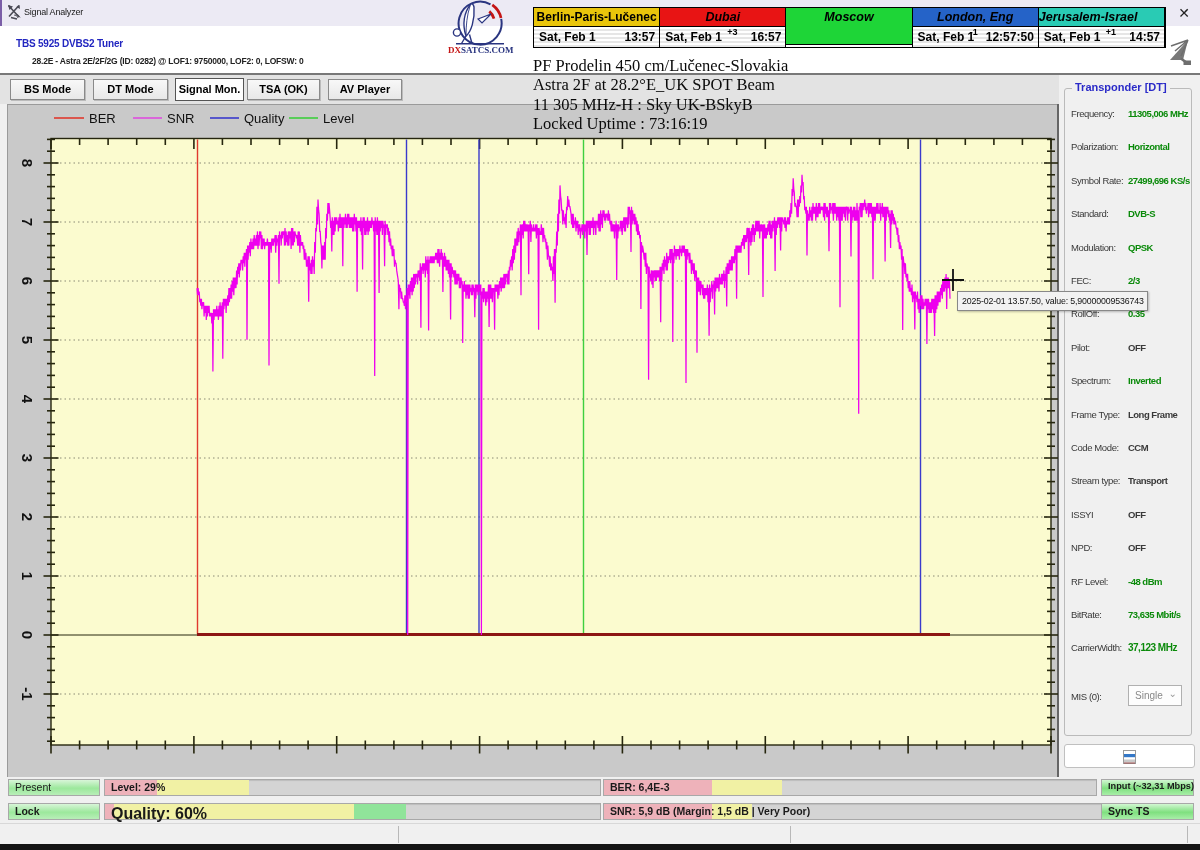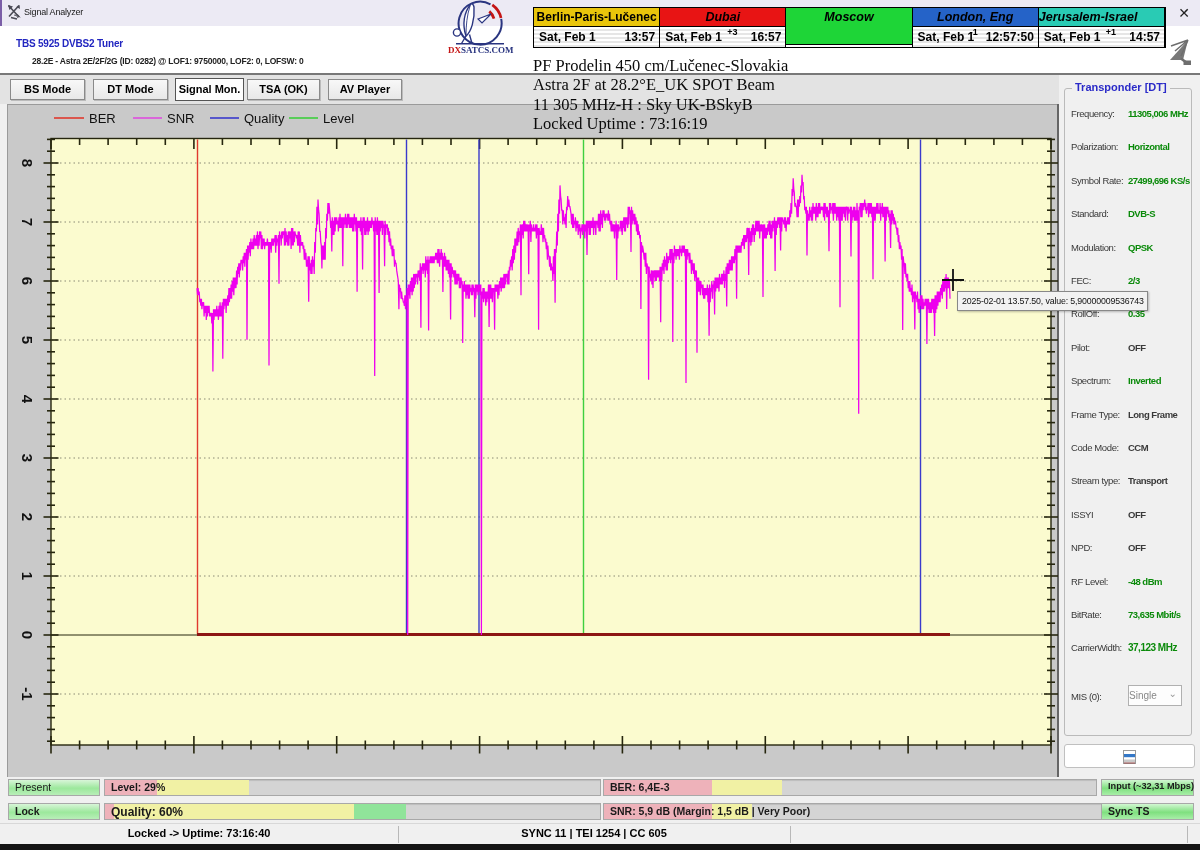--- a/index.html
+++ b/index.html
@@ -274,21 +274,21 @@
 <div class="abs" style="left:1128px;top:509px;font-size:9.5px;letter-spacing:-0.5px;font-weight:bold;color:#3a3a3a">OFF</div>
 <div class="abs" style="left:1071px;top:542px;font-size:9.5px;letter-spacing:-0.4px;color:#383838">NPD:</div>
 <div class="abs" style="left:1128px;top:542px;font-size:9.5px;letter-spacing:-0.5px;font-weight:bold;color:#3a3a3a">OFF</div>
 <div class="abs" style="left:1071px;top:576px;font-size:9.5px;letter-spacing:-0.4px;color:#383838">RF Level:</div>
 <div class="abs" style="left:1128px;top:576px;font-size:9.5px;letter-spacing:-0.5px;font-weight:bold;color:#0a8a0a">-48 dBm</div>
 <div class="abs" style="left:1071px;top:609px;font-size:9.5px;letter-spacing:-0.4px;color:#383838">BitRate:</div>
 <div class="abs" style="left:1128px;top:609px;font-size:9.5px;letter-spacing:-0.5px;font-weight:bold;color:#0a8a0a">73,635 Mbit/s</div>
 <div class="abs" style="left:1071px;top:642px;font-size:9.5px;letter-spacing:-0.4px;color:#383838">CarrierWidth:</div>
 <div class="abs" style="left:1128px;top:642px;font-size:10px;letter-spacing:-0.5px;font-weight:bold;color:#0a8a0a">37,123 MHz</div>
 <div class="abs" style="left:1071px;top:691px;font-size:9.5px;letter-spacing:-0.4px;color:#383838">MIS (0):</div>
-<div class="abs" style="left:1128px;top:685px;width:54px;height:21px;background:#fdfdfd;border:1px solid #b0b0b0;font-size:10px;color:#888;line-height:19px;">Single<span style="position:absolute;right:4px;top:-2px;color:#999;font-size:10px">⌄</span></div>
+<div class="abs" style="left:1128px;top:685px;width:54px;height:21px;background:#fdfdfd;border:1px solid #b0b0b0;font-size:10px;color:#888;line-height:19px;padding-left:6px">Single<span style="position:absolute;right:4px;top:-2px;color:#999;font-size:10px">⌄</span></div>
 <div class="abs" style="left:1064px;top:744px;width:131px;height:24px;background:#fff;border:1px solid #c0c0c0;border-radius:3px">
 <svg width="13" height="14" viewBox="0 0 13 14" style="position:absolute;left:58px;top:5px">
 <rect x="0.5" y="0.5" width="12" height="13" fill="#fff" stroke="#9a9a9a"></rect>
 <rect x="1" y="4" width="11" height="3.2" fill="#3478c8"></rect>
 <rect x="1" y="9.5" width="11" height="3" fill="#c8c8c8"></rect>
 <rect x="1" y="12.5" width="11" height="1" fill="#a05050"></rect>
 </svg>
   </div>
 <div class="abs" style="left:533px;top:7px;width:633px;height:41px;border:1px solid #000;display:flex">
 <div style="flex:1 1 0;border-right:1px solid #000;position:relative;overflow:hidden">
@@ -365,39 +365,37 @@
   </div>
 <div class="abs" style="left:104px;top:779px;width:497px;height:17px;background:#d4d4d4;border:1px solid #a8a8a8;box-shadow:inset 1px 1px 1px #bdbdbd">
     <div style="position:absolute;left:0px;top:0;width:52px;height:100%;background:#eeb2ba"></div>
     <div style="position:absolute;left:52px;top:0;width:92px;height:100%;background:#f1f1a4"></div>
     <div style="position:absolute;left:6px;top:1px;font-size:10.5px;font-weight:bold;color:#1a1a1a;white-space:nowrap">Level: 29%</div>
   </div>
 <div class="abs" style="left:104px;top:803px;width:497px;height:17px;background:#d4d4d4;border:1px solid #a8a8a8;box-shadow:inset 1px 1px 1px #bdbdbd">
     <div style="position:absolute;left:0px;top:0;width:9px;height:100%;background:#eeb2ba"></div>
     <div style="position:absolute;left:9px;top:0;width:240px;height:100%;background:#f1f1a4"></div>
     <div style="position:absolute;left:249px;top:0;width:52px;height:100%;background:#90e49a"></div>
-    <div style="position:absolute;left:6px;top:1px;font-size:12px;font-weight:bold;color:#1a1a1a;white-space:nowrap">Quality: 60%</div>
+    <div style="position:absolute;left:6px;top:1px;font-size:16px;font-weight:bold;color:#1a1a1a;white-space:nowrap">Quality: 60%</div>
   </div>
 <div class="abs" style="left:603px;top:779px;width:494px;height:17px;background:#d4d4d4;border:1px solid #a8a8a8;box-shadow:inset 1px 1px 1px #bdbdbd">
     <div style="position:absolute;left:0px;top:0;width:108px;height:100%;background:#eeb2ba"></div>
     <div style="position:absolute;left:108px;top:0;width:70px;height:100%;background:#f1f1a4"></div>
     <div style="position:absolute;left:6px;top:1px;font-size:10.5px;font-weight:bold;color:#1a1a1a;white-space:nowrap">BER: 6,4E-3</div>
   </div>
 <div class="abs" style="left:603px;top:803px;width:508px;height:17px;background:#d4d4d4;border:1px solid #a8a8a8;box-shadow:inset 1px 1px 1px #bdbdbd">
     <div style="position:absolute;left:0px;top:0;width:108px;height:100%;background:#eeb2ba"></div>
     <div style="position:absolute;left:108px;top:0;width:40px;height:100%;background:#f1f1a4"></div>
     <div style="position:absolute;left:6px;top:1px;font-size:10.5px;font-weight:bold;color:#1a1a1a;white-space:nowrap">SNR: 5,9 dB (Margin: 1,5 dB | Very Poor)</div>
   </div>
 <div class="abs" style="left:1101px;top:779px;width:93px;height:17px;background:#d4d4d4;border:1px solid #a8a8a8;box-shadow:inset 1px 1px 1px #bdbdbd">
     <div style="position:absolute;left:0px;top:0;width:91px;height:100%;background:linear-gradient(#d2f7d2,#7fe07f 55%,#a8eea8)"></div>
     <div style="position:absolute;left:6px;top:1px;font-size:9.2px;font-weight:bold;color:#1a1a1a;white-space:nowrap">Input (~32,31 Mbps)</div>
   </div>
 <div class="abs" style="left:1101px;top:803px;width:93px;height:17px;background:#d4d4d4;border:1px solid #a8a8a8;box-shadow:inset 1px 1px 1px #bdbdbd">
     <div style="position:absolute;left:0px;top:0;width:91px;height:100%;background:linear-gradient(#d2f7d2,#7fe07f 55%,#a8eea8)"></div>
     <div style="position:absolute;left:6px;top:1px;font-size:10.5px;font-weight:bold;color:#1a1a1a;white-space:nowrap">Sync TS</div>
   </div>
 <div class="abs" style="left:0;top:823px;width:1200px;height:21px;background:#f0f0f0;border-top:1px solid #d8d8d8">
-<div style="position:absolute;left:1px;top:3px;width:396px;text-align:center;font-size:11px;font-weight:bold">Locked -&gt; Uptime: 73:16:40</div>
 <div style="position:absolute;left:398px;top:2px;height:17px;border-left:1px solid #b8b8b8"></div>
-<div style="position:absolute;left:399px;top:3px;width:390px;text-align:center;font-size:11px;font-weight:bold">SYNC 11 | TEI 1254 | CC 605</div>
 <div style="position:absolute;left:790px;top:2px;height:17px;border-left:1px solid #b8b8b8"></div>
 <div style="position:absolute;left:1187px;top:2px;height:17px;border-left:1px solid #b8b8b8"></div>
 </div>
 <div class="abs" style="left:0;top:844px;width:1200px;height:6px;background:#141414"></div>
 </body></html>

